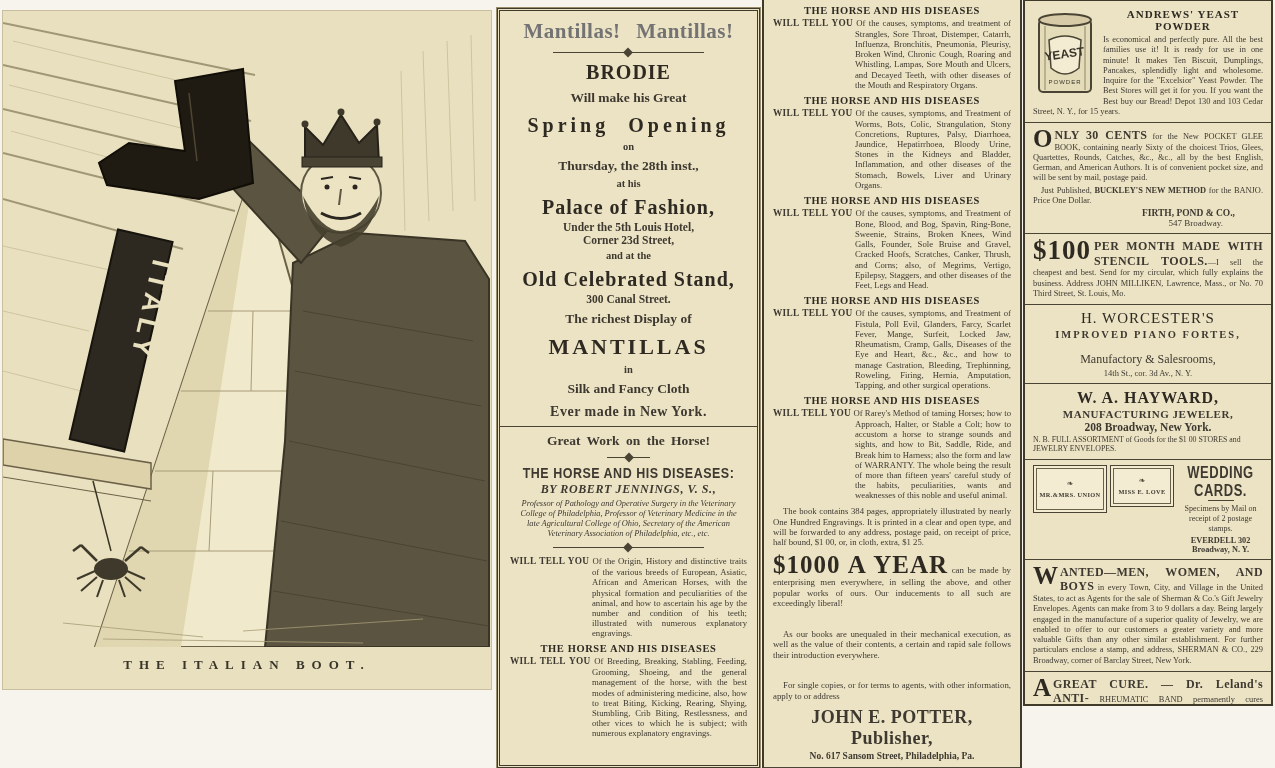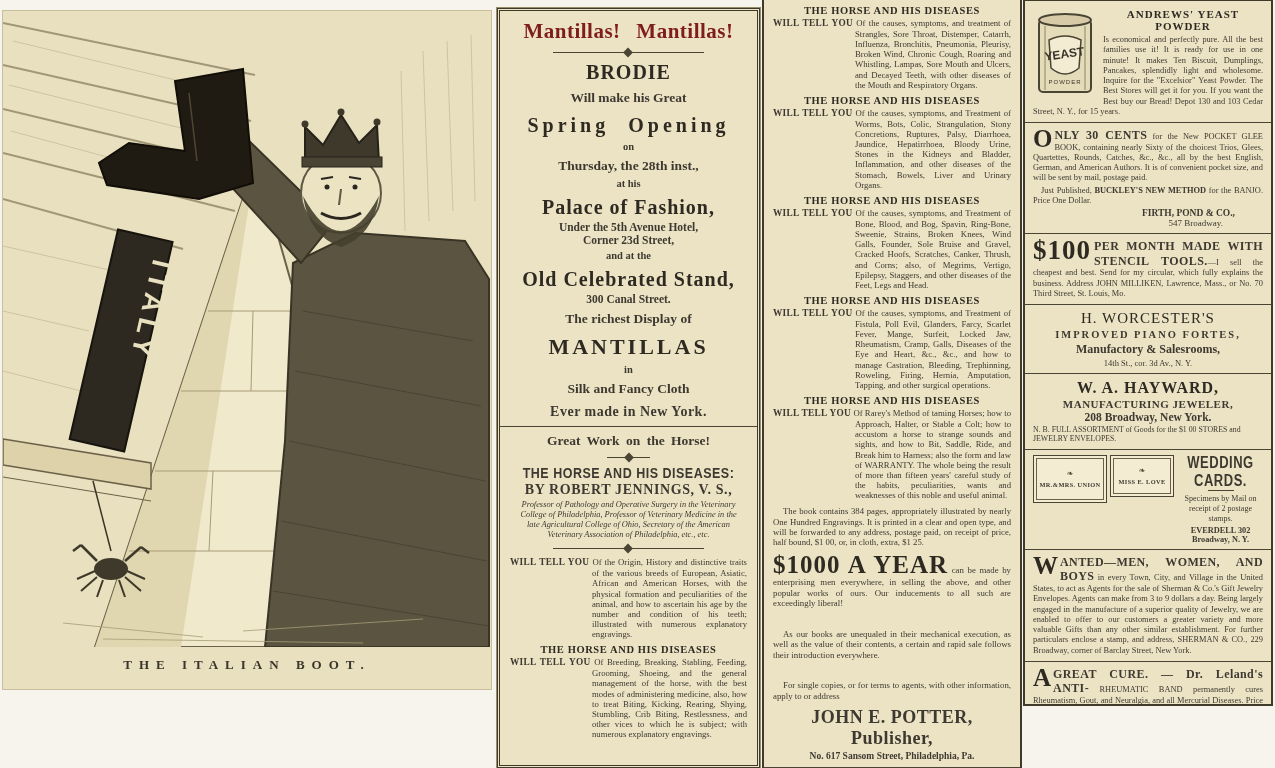--- a/index.html
+++ b/index.html
@@ -21,31 +21,31 @@
 
   
   p{margin:0;}
   .rule-wide{border:none;border-top:1.5px solid #4a4434;margin:6px -10px;}
   .rule-diamond{position:relative;border-top:1px solid #4a4434;width:64%;margin:8px auto;}
   .rule-diamond::after{content:"";position:absolute;left:50%;top:-4px;width:7px;height:7px;background:#4a4434;transform:translateX(-50%) rotate(45deg);}
   .sep{border:none;border-top:1px solid #4a4434;margin:5px -8px;}
   .sep-dbl{border:none;border-top:3px double #4a4434;margin:6px -9px;}
 
   
-  .m-headline{font-size:21px;font-weight:bold;word-spacing:10px;letter-spacing:.5px;text-align:center;color:#7f1d1d;}
+  .m-headline{font-size:21px;font-weight:bold;word-spacing:10px;letter-spacing:.5px;text-align:center;color:#737373;}
   .m-big{font-size:20px;font-weight:bold;text-align:center;letter-spacing:1px;color:#2e2a22;margin:7px 0 2px;}
   .m-spread{font-size:20px;font-weight:bold;text-align:center;letter-spacing:4px;word-spacing:10px;color:#2e2a22;margin:8px 0 2px;}
   .m-med{font-size:13.5px;font-weight:bold;text-align:center;margin:6px 0 1px;}
   .m-small{font-size:10.5px;font-weight:bold;text-align:center;margin:4px 0 1px;}
   .m-sub{font-size:11.5px;font-weight:bold;text-align:center;margin:1px 0;}
   .m-mantillas{font-size:22px;font-weight:bold;text-align:center;letter-spacing:3px;margin:7px 0 2px;color:#2e2a22;}
   .m-ever{font-size:14px;font-weight:bold;text-align:center;letter-spacing:.5px;margin:7px 0 3px;}
   .gw{font-size:13.5px;font-weight:bold;text-align:center;word-spacing:3px;margin:5px 0 2px;}
   .hd-title{font-family:"Liberation Sans","DejaVu Sans",sans-serif;font-size:12.5px;font-weight:bold;text-align:center;letter-spacing:.5px;margin:6px 0 2px;transform:scaleY(1.15);}
-  .byline{font-size:14px;font-weight:bold;text-align:center;letter-spacing:.6px;margin:2px 0;}
+  .byline{font-size:12px;font-weight:bold;text-align:center;letter-spacing:.6px;margin:2px 0;font-style:italic;}
   .creds{font-size:8.4px;font-style:italic;text-align:center;line-height:1.2;margin:2px 4px;}
 
   
   .h4sec{font-size:10.5px;font-weight:bold;text-align:center;letter-spacing:.6px;margin:5px 0 2px;color:#2e2a22;}
   .hang{font-size:8.7px;line-height:1.17;text-align:justify;padding-left:82px;text-indent:-82px;}
   .hang .lead{font-weight:bold;letter-spacing:.3px;font-size:9.3px;}
   .bookp{font-size:8.7px;line-height:1.18;text-align:justify;text-indent:10px;margin-top:6px;}
   .big1000{font-size:25px;font-weight:bold;letter-spacing:1px;color:#2e2a22;line-height:.9;}
   .p1000{font-size:8.8px;line-height:1.2;text-align:justify;margin-top:7px;}
   .pind{font-size:8.8px;line-height:1.2;text-align:justify;text-indent:10px;margin-top:20px;}
@@ -59,21 +59,21 @@
   .yeast-title{font-size:11px;font-weight:bold;text-align:center;letter-spacing:1px;margin:2px 0 3px;color:#2e2a22;}
   .yeast-can{float:left;width:64px;height:88px;margin:2px 6px 2px 0;}
   .ad-body{font-size:8.4px;line-height:1.22;text-align:justify;}
   .dropcap{float:left;font-size:25px;font-weight:bold;line-height:.82;margin:1px 2px 0 0;color:#2e2a22;}
   .dropcap-big{float:left;font-size:27px;font-weight:bold;line-height:.8;margin:1px 3px 0 0;letter-spacing:1px;color:#2e2a22;}
   .drophead{font-size:12px;font-weight:bold;letter-spacing:.4px;}
   .firm-line{font-size:9.5px;font-weight:bold;text-align:right;padding-right:28px;margin-top:2px;}
   .firm-addr{font-size:9px;text-align:right;padding-right:40px;}
   .wor-name{font-size:15px;text-align:center;letter-spacing:1px;margin-top:2px;color:#2e2a22;}
   .wor-l2{font-size:10.5px;font-weight:bold;text-align:center;letter-spacing:2px;margin-top:2px;}
-  .wor-l3{font-size:12px;font-weight:bold;text-align:center;margin-top:2px;}
+  .wor-l3{font-size:12px;font-weight:normal;text-align:center;margin-top:12px;}
   .wor-l4{font-size:8.5px;text-align:center;margin-top:1px;}
   .hay-name{font-size:16px;font-weight:bold;text-align:center;letter-spacing:1px;color:#2e2a22;}
   .hay-l2{font-size:11px;font-weight:bold;text-align:center;letter-spacing:.5px;margin-top:1px;}
   .hay-l3{font-size:11.5px;font-weight:bold;text-align:center;margin-top:1px;}
   .hay-note{font-size:7.8px;line-height:1.2;text-align:left;margin-top:2px;}
   .wed-wrap{display:flex;align-items:flex-start;gap:4px;}
   .wed-cards{display:flex;align-items:flex-start;}
   .wed-card{background:#f3ecd3;border:1.5px solid #4a4434;box-shadow:inset 0 0 0 2px #f3ecd3,inset 0 0 0 3px #6b6148;width:72px;height:46px;display:flex;flex-direction:column;align-items:center;justify-content:center;}
   .wed-card2{width:62px;height:40px;margin-left:3px;margin-top:0;}
   .wed-orn{font-size:8px;line-height:1;color:#4a4434;}
@@ -195,21 +195,21 @@
   <div class="clip clip-mantillas">
     <p class="m-headline">Mantillas!  Mantillas!</p>
     <div class="rule-diamond"></div>
     <p class="m-big">BRODIE</p>
     <p class="m-med">Will make his Great</p>
     <p class="m-spread">Spring Opening</p>
     <p class="m-small">on</p>
     <p class="m-med">Thursday, the 28th inst.,</p>
     <p class="m-small">at his</p>
     <p class="m-big">Palace of Fashion,</p>
-    <p class="m-sub">Under the 5th Avenue Hotel,</p>
+    <p class="m-sub">Under the 5th Louis Hotel,</p>
     <p class="m-sub">Corner 23d Street,</p>
     <p class="m-small">and at the</p>
     <p class="m-big">Old Celebrated Stand,</p>
     <p class="m-sub">300 Canal Street.</p>
     <p class="m-med">The richest Display of</p>
     <p class="m-mantillas">MANTILLAS</p>
     <p class="m-small">in</p>
     <p class="m-med">Silk and Fancy Cloth</p>
     <p class="m-ever">Ever made in New York.</p>
     <hr class="rule-wide">

